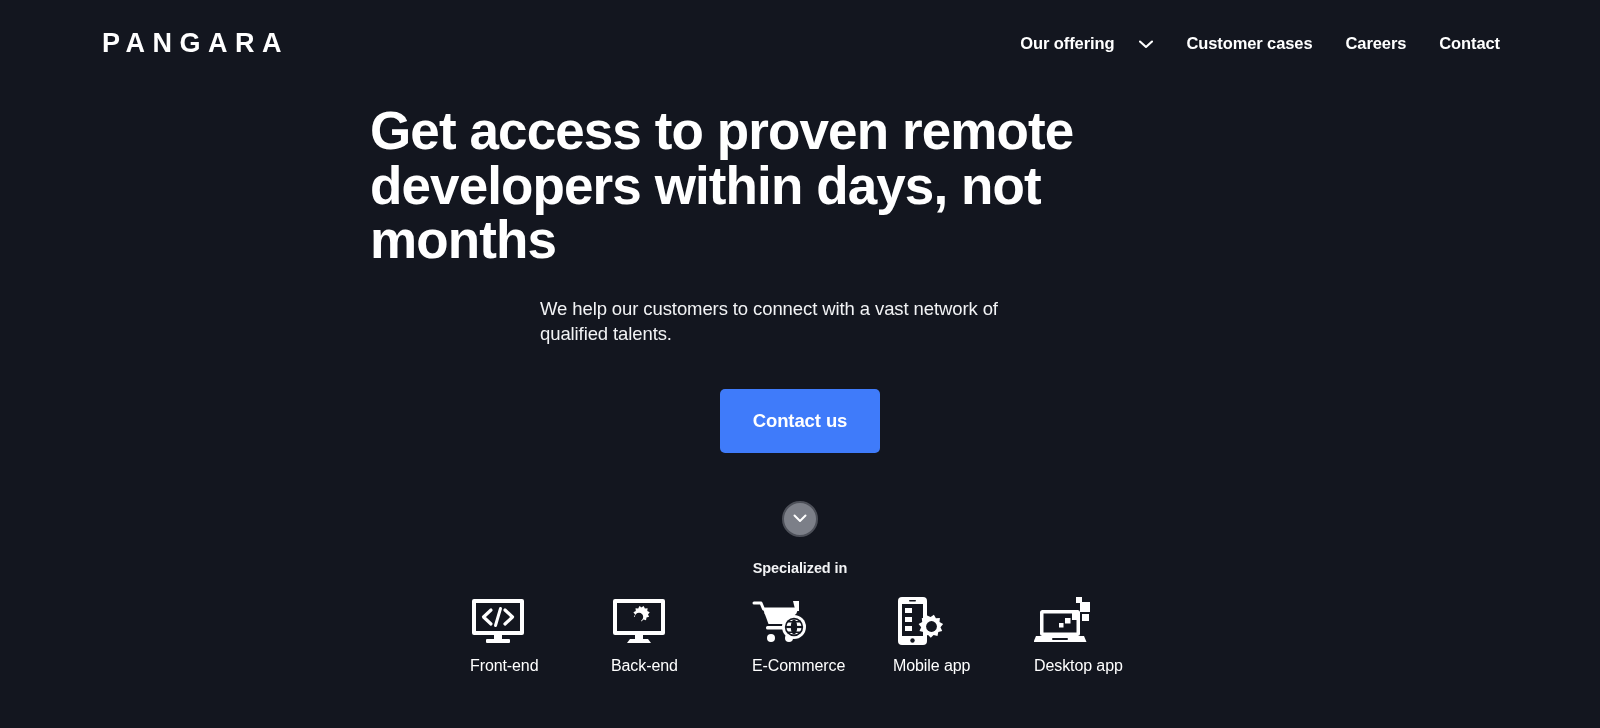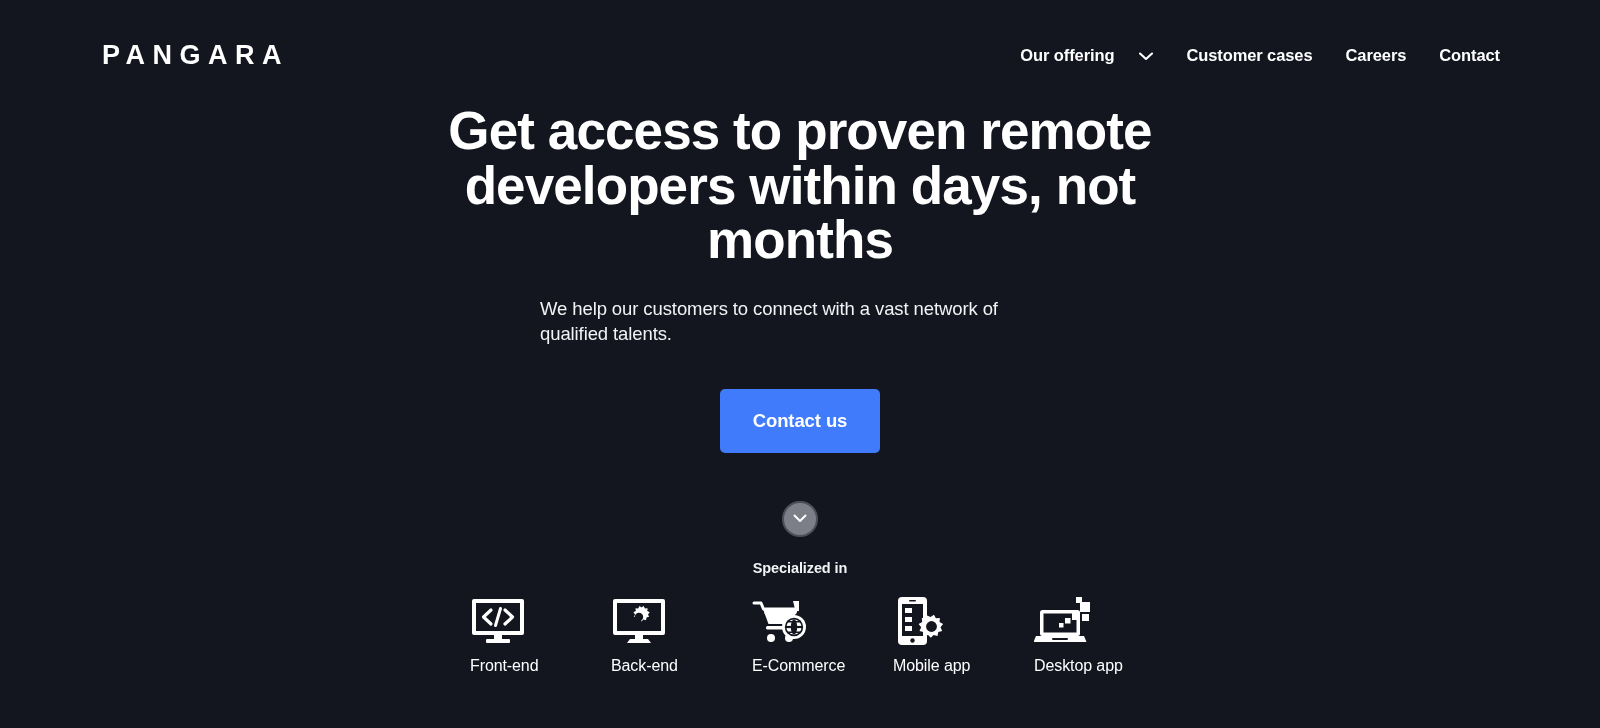--- a/index.html
+++ b/index.html
@@ -21,21 +21,21 @@
   .page {
     position: relative;
     width: 1600px;
     height: 728px;
     background: #13161F;
   }
 
   
   .header {
     position: absolute;
-    top: 16px;
+    top: 4px;
     left: 0;
     width: 1600px;
     height: 78px;
     display: flex;
     align-items: center;
     justify-content: space-between;
     padding: 0 100px 0 102px;
   }
 
   .logo {
@@ -85,21 +85,20 @@
     display: flex;
     flex-direction: column;
     align-items: center;
     padding-top: 104px;
   }
 
   .headline {
     font-size: 53px;
     font-weight: 700;
     line-height: 1.03;
-    text-align: center;
     letter-spacing: -0.9px;
     color: #FFFFFF;
     max-width: 860px;
   }
 
   .subheadline {
     margin-top: 28px;
     font-size: 18.5px;
     font-weight: 400;
     line-height: 1.38;

